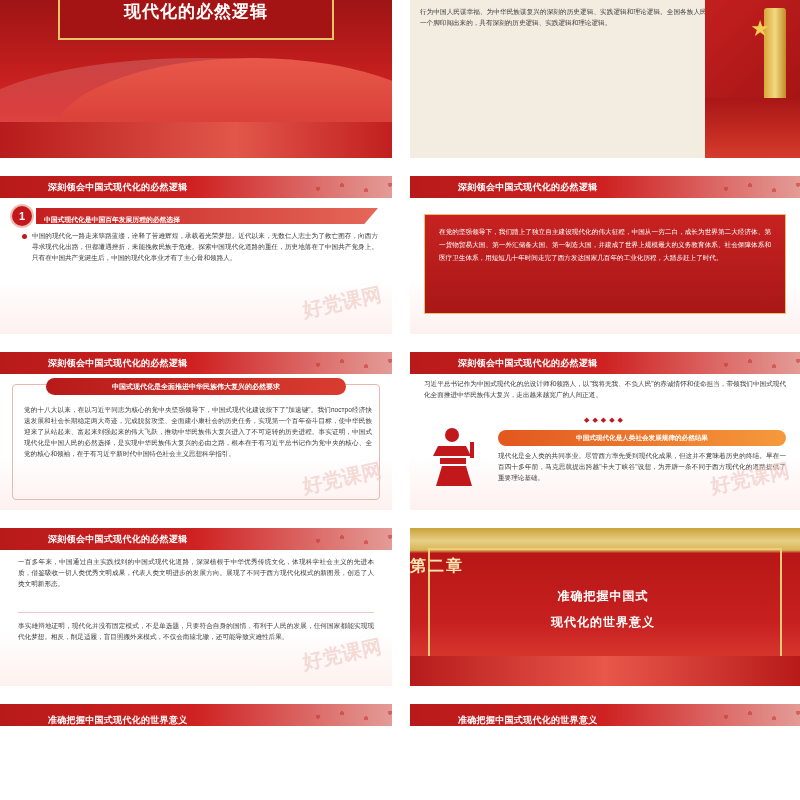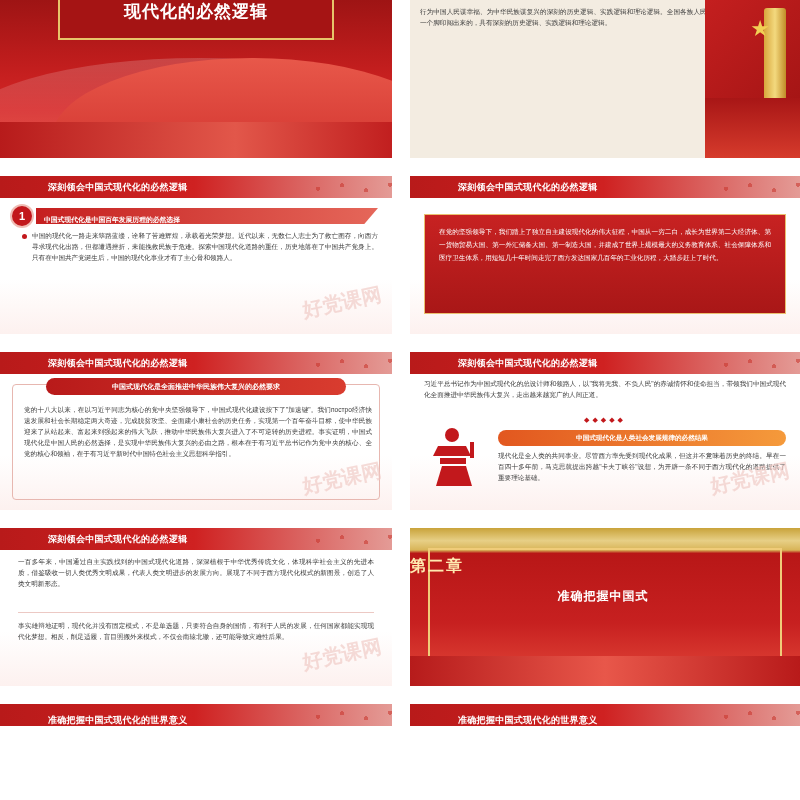--- a/index.html
+++ b/index.html
@@ -184,20 +184,21 @@
       <div class="div"></div>
       <div class="p2 para">事实雄辩地证明，现代化并没有固定模式，不是单选题，只要符合自身的国情，有利于人民的发展，任何国家都能实现现代化梦想。相反，削足适履，盲目照搬外来模式，不仅会南辕北辙，还可能导致灾难性后果。</div>
       <div class="wm">好党课网</div>
     </div>
   </div>
 
   <div class="slide r s8">
     <div class="inner"></div>
     <div class="ch">第二章</div>
     <div class="l1">准确把握中国式</div>
+    <div class="l2">现代化的世界意义</div>
     <div class="drape"></div>
   </div>
 
   <div class="slide strip">
     <div class="hdr">
       <div class="t">准确把握中国式现代化的世界意义</div>
       <div class="orn"></div>
     </div>
     <div class="body"></div>
   </div>

